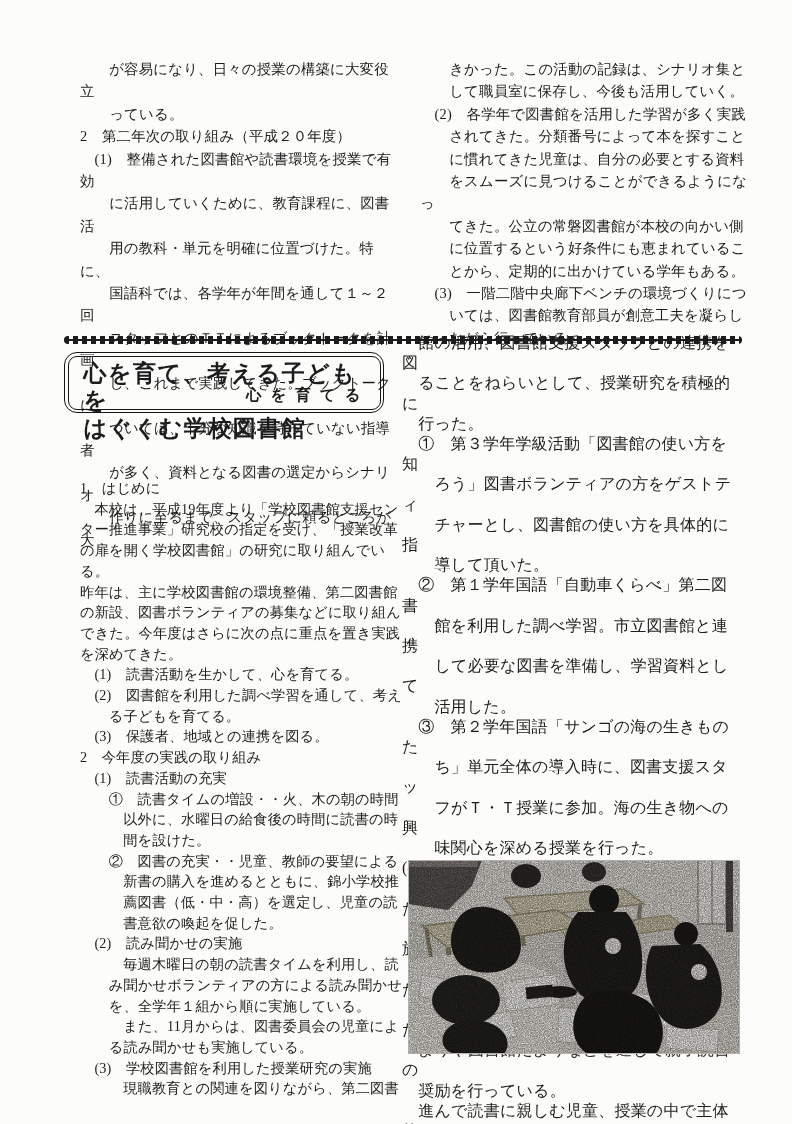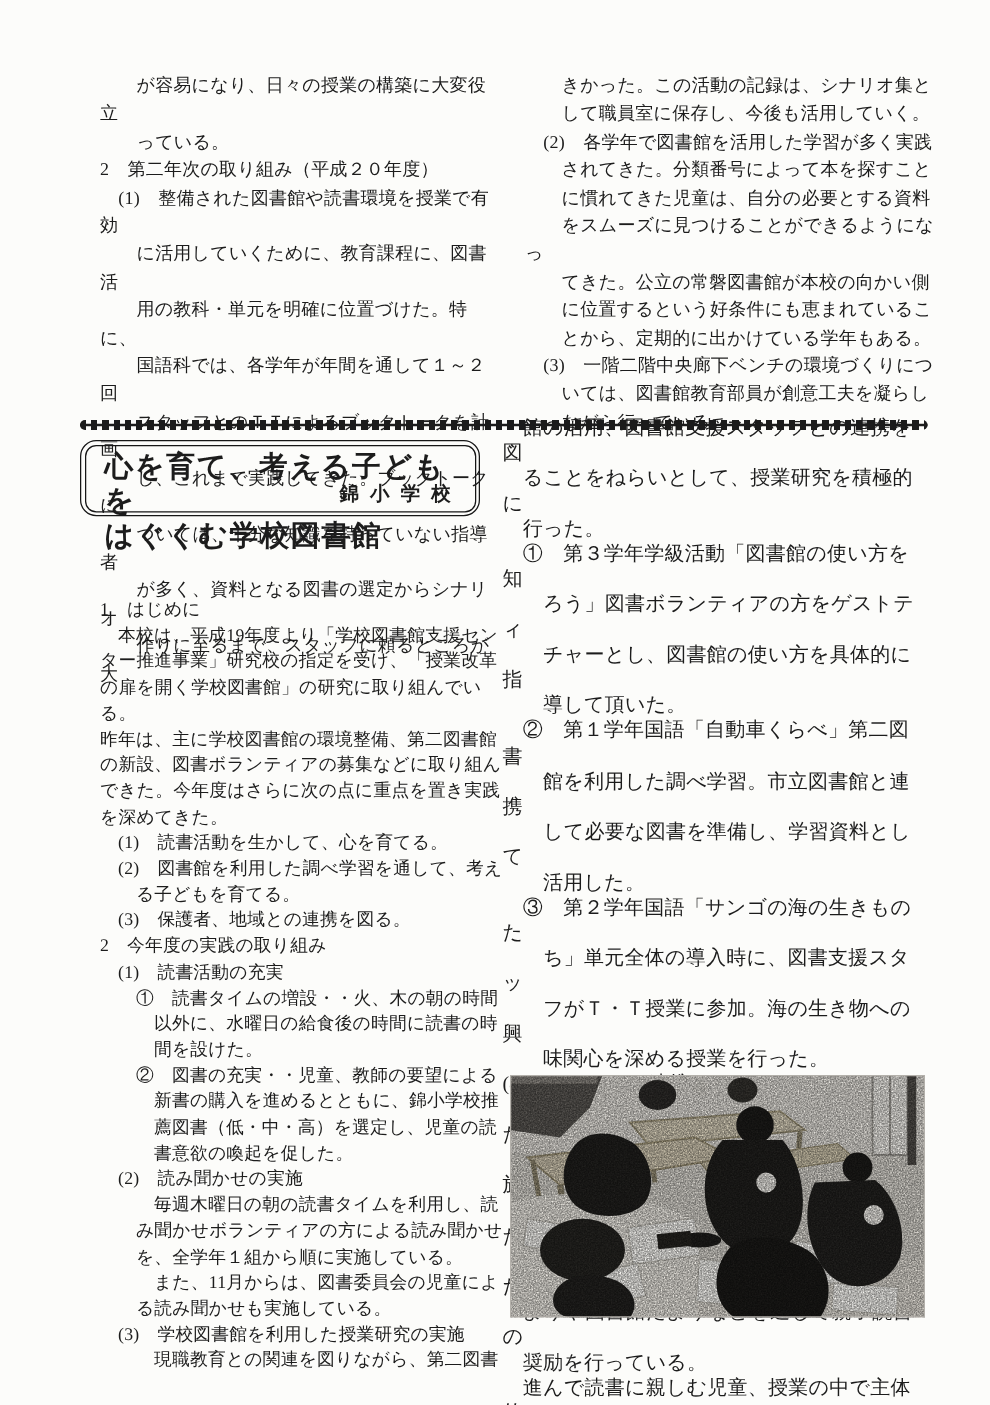--- a/index.html
+++ b/index.html
@@ -99,21 +99,21 @@
   <div class="ornament"></div>
 
   <section>
 
     <div class="title-box">
       <div class="title-inner">
         <div class="title-lines">
           <div>心を育て、考える子どもを</div>
           <div>はぐくむ学校図書館</div>
         </div>
-        <div class="school">錦小学校</div>
+        <div class="school">心を育てる</div>
       </div>
     </div>
 
     <div class="jp art-left">1　はじめに
 　本校は、平成19年度より「学校図書館支援セン
 ター推進事業」研究校の指定を受け、「授業改革
 の扉を開く学校図書館」の研究に取り組んでいる。
 昨年は、主に学校図書館の環境整備、第二図書館
 の新設、図書ボランティアの募集などに取り組ん
 できた。今年度はさらに次の点に重点を置き実践

